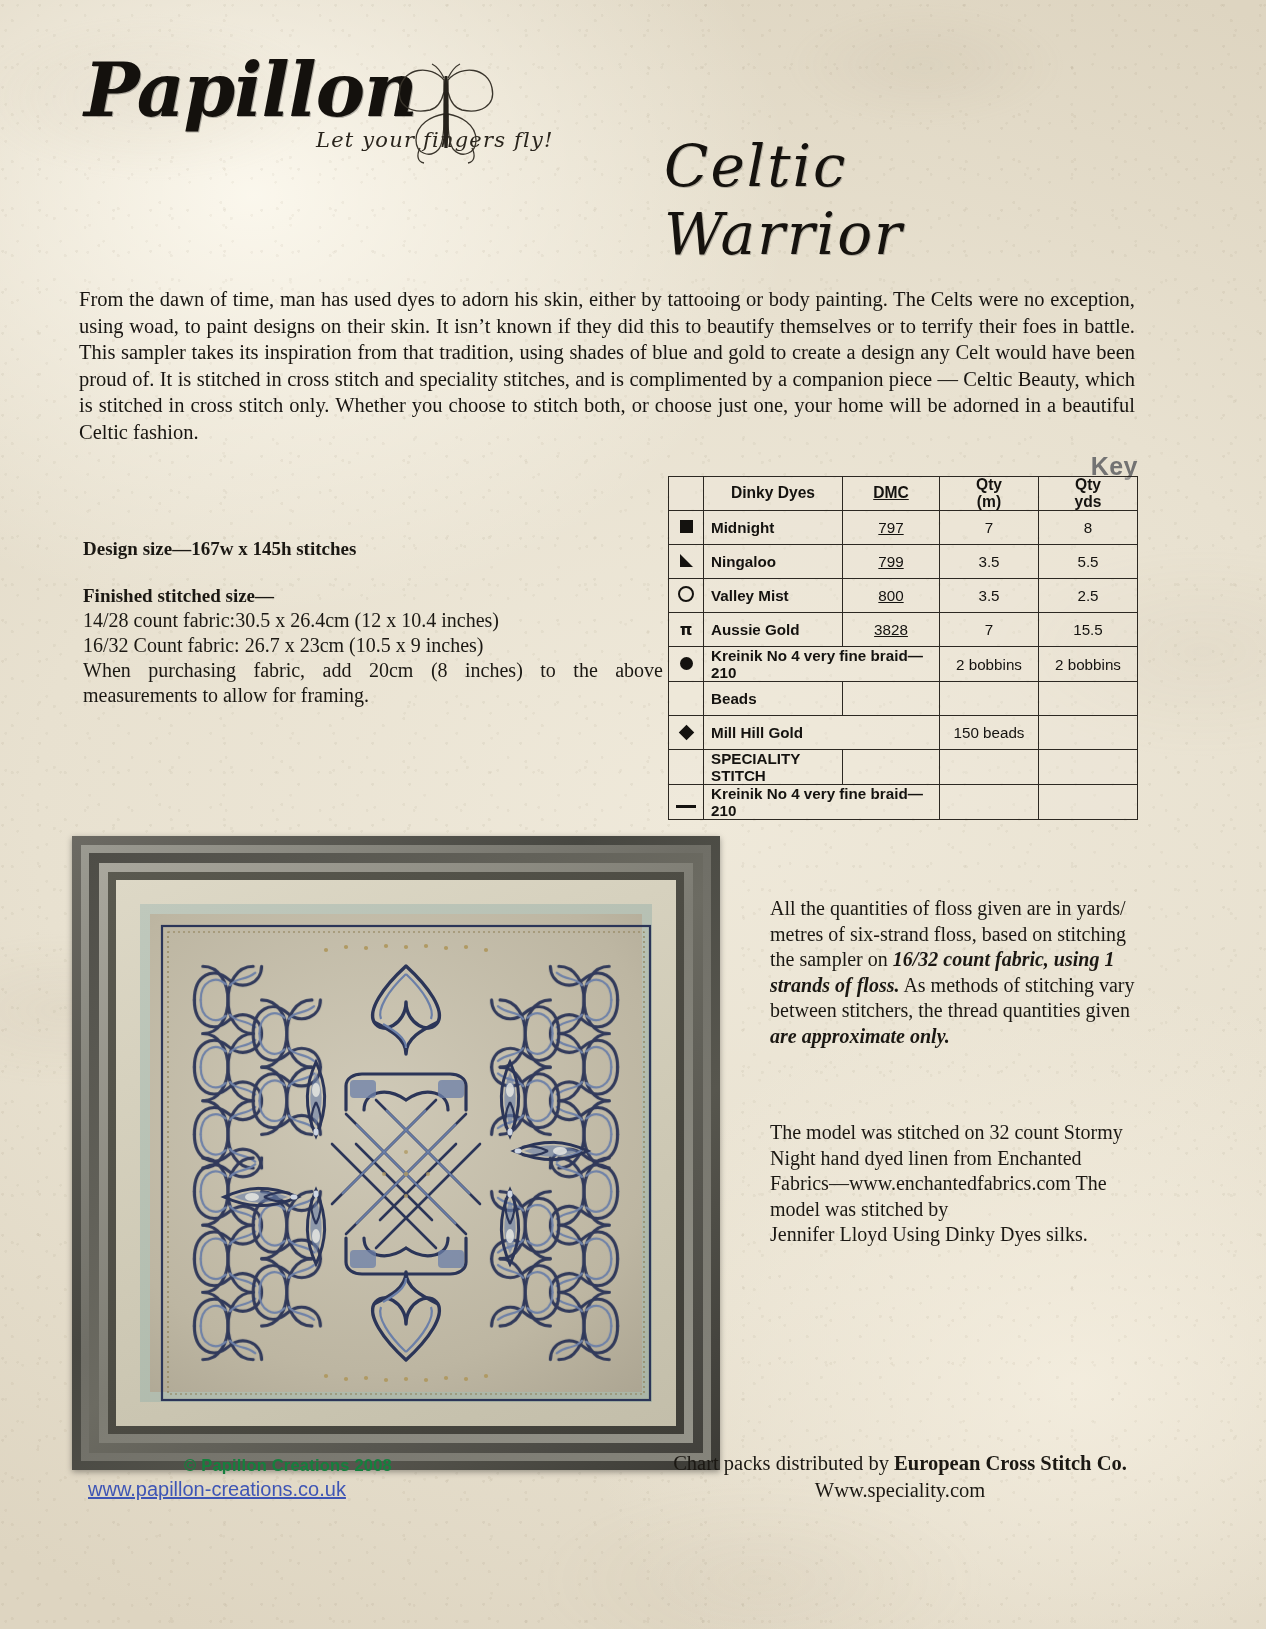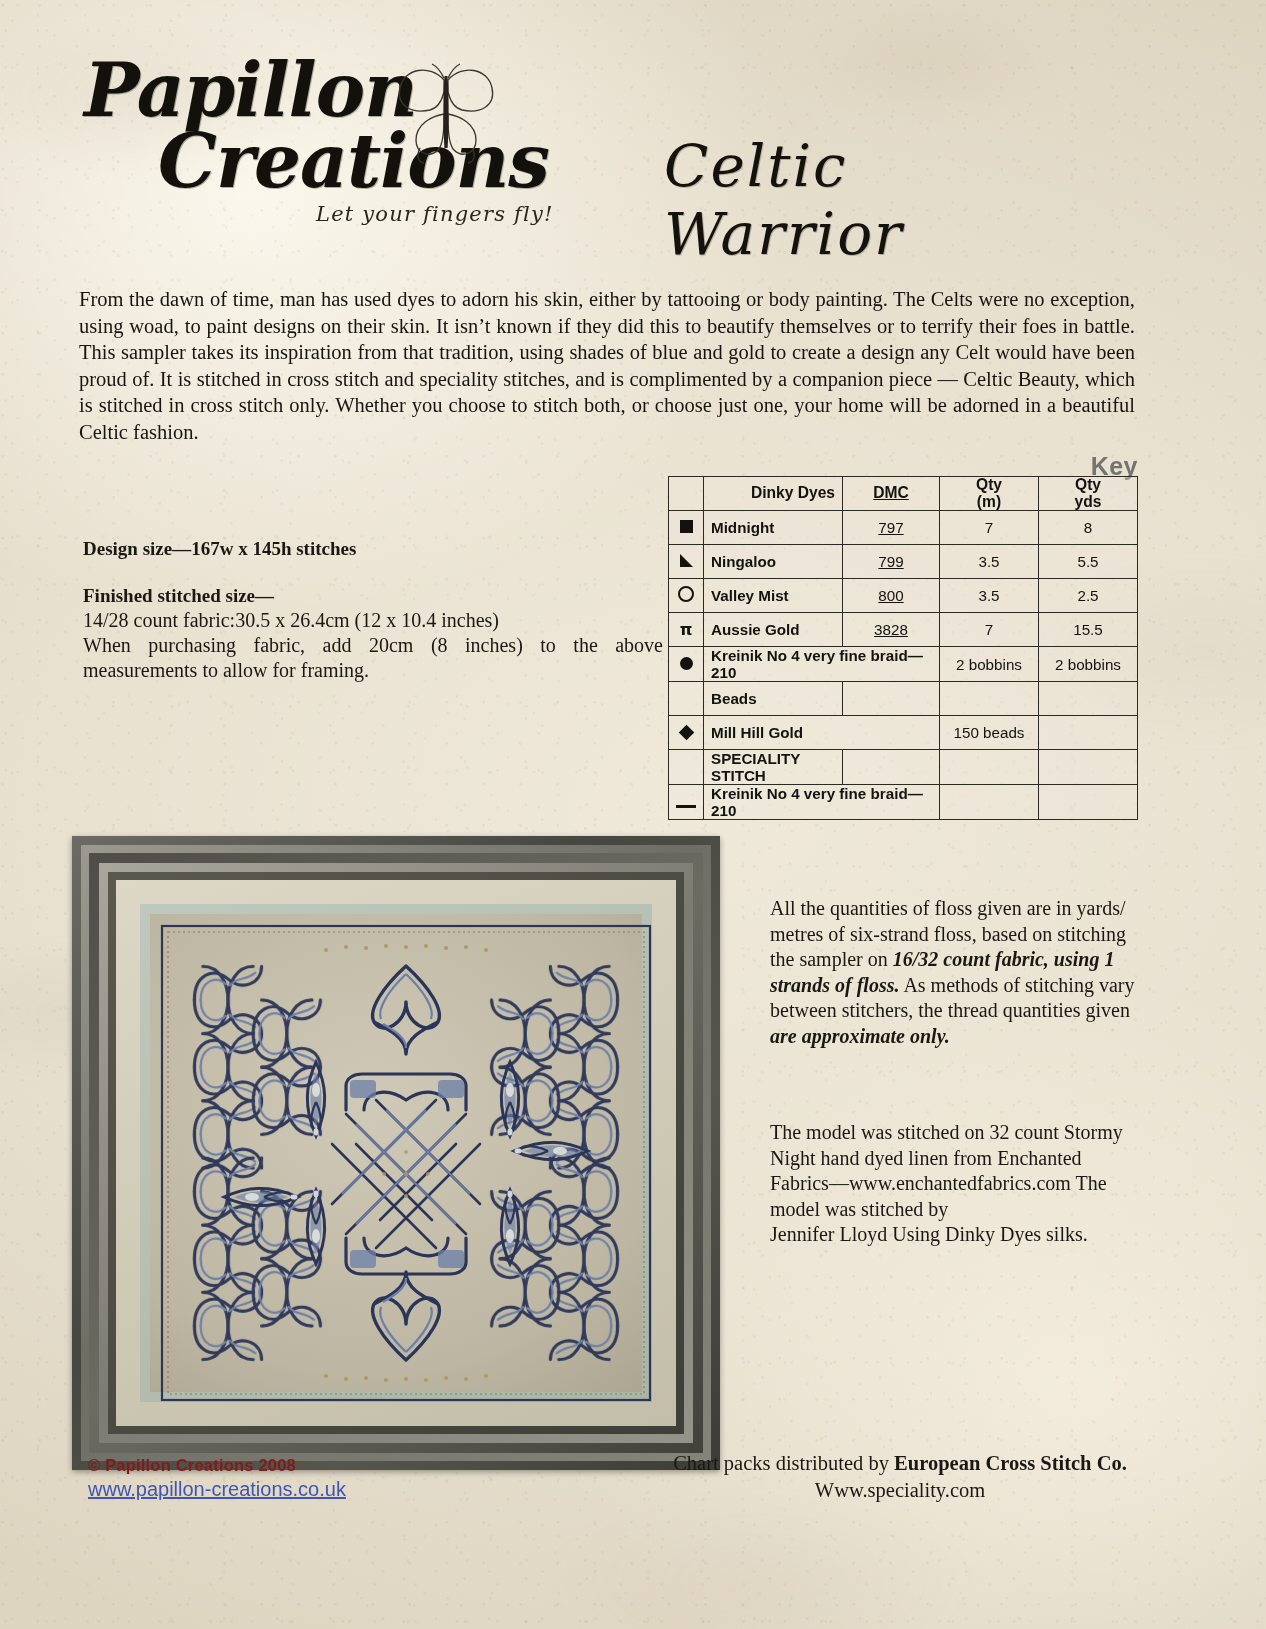--- a/index.html
+++ b/index.html
@@ -138,39 +138,38 @@
     position:absolute;inset:78px;
     background:
       radial-gradient(ellipse 420px 380px at 45% 40%, #cfc9b7, #bdb6a2 70%, #aca592 100%);
   }
   #stitch-svg{position:absolute;inset:78px;width:auto;height:auto;}
 
   
   #copy{left:88px;top:1456px;width:400px;}
   #copy .cl{
     font-family:"Liberation Sans",sans-serif;
-    font-weight:700;font-size:16.5px;color:#7f1d1d;letter-spacing:.2px;
+    font-weight:700;font-size:16.5px;color:#15803d;letter-spacing:.2px;text-align:center;
   }
   #copy .url{
     font-family:"Liberation Sans",sans-serif;
     font-size:20px;color:#3e55b5;text-decoration:underline;margin-top:3px;display:inline-block;
   }
   #dist{left:620px;top:1450px;width:560px;text-align:center;font-size:20.5px;line-height:27px;}
   #dist .b{font-weight:700;}
 </style>
 </head>
 <body>
 
 <div id="paper"></div>
 <div id="grain"></div>
 <div id="blotch"></div>
 
 <div class="layer" id="logo-block">
   <div class="logo-line1">Papillon</div>
-  <div class="logo-line2">Creations</div>
   <div class="logo-tag">Let your fingers fly!</div>
 </div>
 
 <svg class="layer" id="butterfly" viewBox="0 0 120 112">
   <g fill="none" stroke="#3a352c" stroke-width="1.3">
     <path d="M58 18 C44 2, 18 6, 14 26 C10 44, 26 52, 44 48 C52 46, 56 38, 58 30 Z"></path>
     <path d="M62 18 C76 2, 102 6, 106 26 C110 44, 94 52, 76 48 C68 46, 64 38, 62 30 Z"></path>
     <path d="M58 52 C46 54, 30 62, 30 78 C30 92, 44 96, 52 88 C57 83, 58 68, 58 56 Z"></path>
     <path d="M62 52 C74 54, 90 62, 90 78 C90 92, 76 96, 68 88 C63 83, 62 68, 62 56 Z"></path>
     <path d="M34 86 C30 94, 32 100, 38 101"></path>
@@ -183,29 +182,30 @@
 
 <div class="layer" id="title-celtic">Celtic Warrior</div>
 
 <div class="layer" id="intro">From the dawn of time, man has used dyes to adorn his skin, either by tattooing or body painting.  The Celts were no exception, using woad, to paint designs on their skin.  It isn’t known if they did this to beautify themselves or to terrify their foes in battle.  This sampler takes its inspiration from that tradition, using shades of blue and gold to create a design any Celt would have been proud of.  It is stitched in cross stitch and speciality stitches, and is complimented by a companion piece — Celtic Beauty, which is stitched in cross stitch only.  Whether you choose to stitch both, or choose just one, your home will be adorned in a beautiful Celtic fashion.</div>
 
 <div class="layer" id="design-block">
   <div class="hd">Design size—167w x 145h  stitches</div>
   <div class="sp"></div>
   <div class="hd">Finished stitched size—</div>
   <div>14/28 count fabric:30.5  x  26.4cm (12 x 10.4 inches)</div>
+  <div>16/32 Count fabric: 26.7  x  23cm  (10.5 x 9 inches)</div>
   <div class="just">When purchasing fabric, add 20cm (8 inches) to the above measurements to allow for framing.</div>
 </div>
 
 <div class="layer" id="key-title">Key</div>
 <table class="layer" id="key-table">
   <thead>
     <tr>
       <th class="c-sym"></th>
-      <th class="c-name" style="text-align:right">Dinky Dyes</th>
+      <th class="c-name" style="text-align:center">Dinky Dyes</th>
       <th class="c-dmc">DMC</th>
       <th class="c-qm">
         <div>Qty</div>
         <div>(m)</div>
       </th>
       <th class="c-qy">
         <div>Qty</div>
         <div>yds</div>
       </th>
     </tr>

